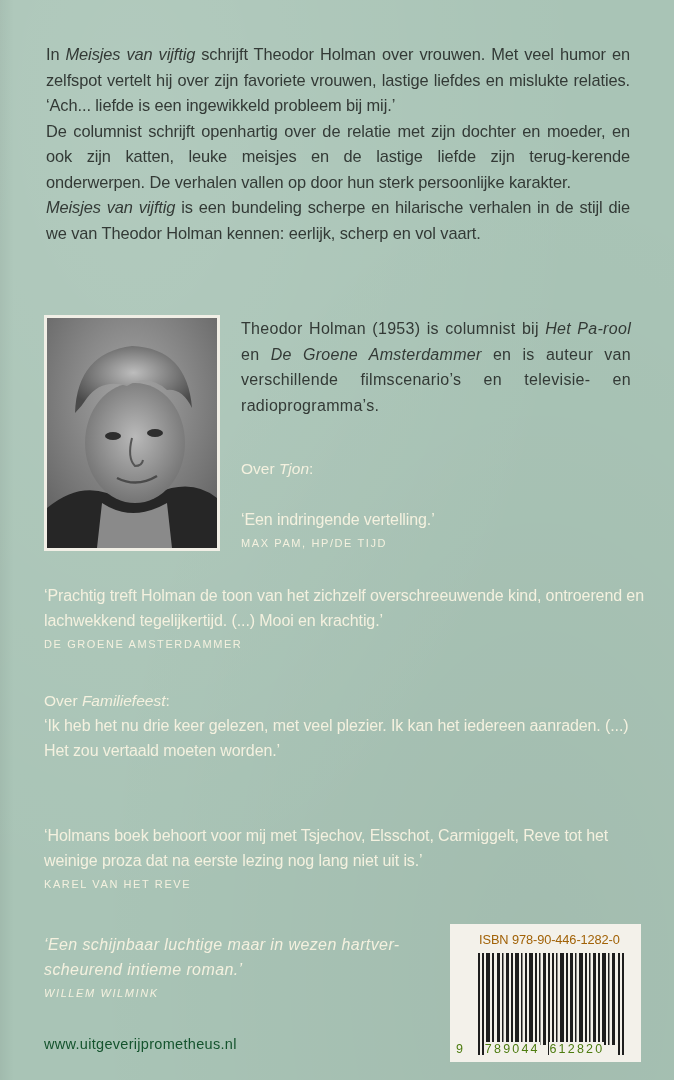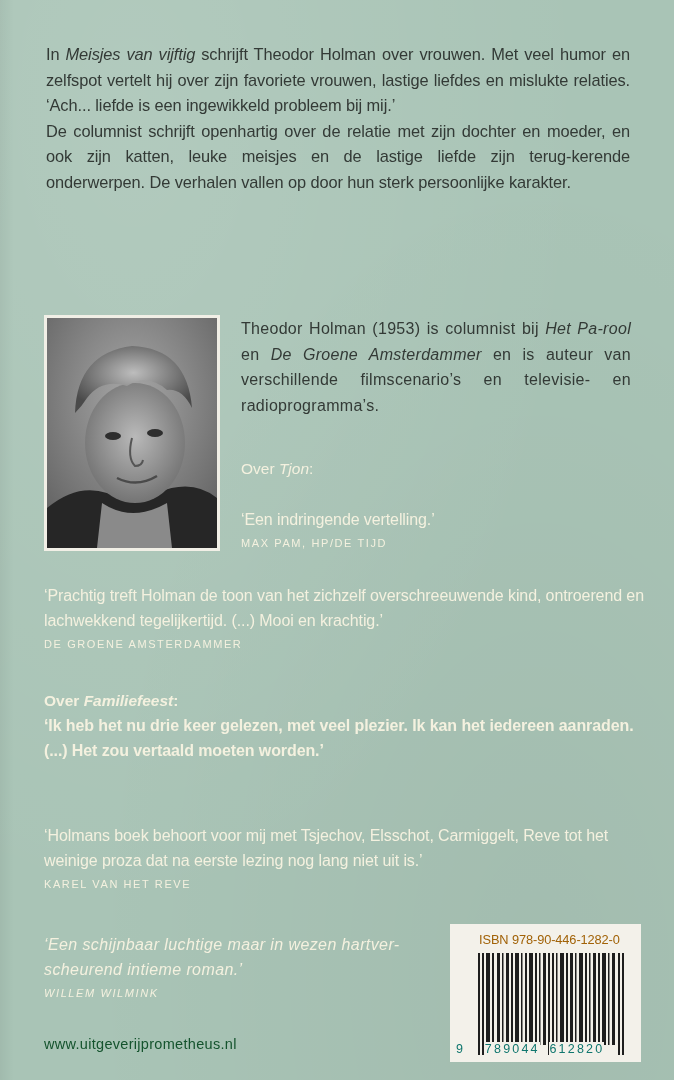--- a/index.html
+++ b/index.html
@@ -58,33 +58,36 @@
       background: #f3f1ea;
     }
     .isbn-text {
       position: absolute; left: 29px; top: 8px;
       font-size: 12.8px; color: #a16207; letter-spacing: -0.1px;
     }
     .bars {
       position: absolute; left: 28px; top: 29px; width: 146px; height: 102px;
     }
     .digits {
-      position: absolute; left: 6px; top: 118px; font-size: 12.5px; color: #0f766e;
+      position: absolute; left: 6px; top: 118px; font-size: 12.5px; color: #4d7c0f;
       letter-spacing: 2.2px; width: 180px;
     }
     .digits span { background: #f3f1ea; }
   </style>
 </head>
 <body>
 
 <div class="abs blurb dark">
   <p class="just">
     <span>In </span><i>Meisjes van vijftig</i><span> schrijft Theodor Holman over vrouwen. Met veel humor en zelfspot vertelt hij over zijn favoriete vrouwen, lastige liefdes en mislukte relaties. ‘Ach... liefde is een ingewikkeld probleem bij mij.’</span>
   </p>
   <p class="just">De columnist schrijft openhartig over de relatie met zijn dochter en moeder, en ook zijn katten, leuke meisjes en de lastige liefde zijn terug-kerende onderwerpen. De verhalen vallen op door hun sterk persoonlijke karakter.</p>
+  <p class="just">
+    <i>Meisjes van vijftig</i><span> is een bundeling scherpe en hilarische verhalen in de stijl die we van Theodor Holman kennen: eerlijk, scherp en vol vaart.</span>
+  </p>
 </div>
 
 <div class="abs photo-frame">
   <div class="photo" title="Black-and-white portrait of Theodor Holman">
     <svg width="170" height="230" viewBox="0 0 170 230">
       <defs>
         <radialGradient id="bg" cx="0.5" cy="0.35" r="0.8">
           <stop offset="0" stop-color="#a8a8a8"></stop>
           <stop offset="1" stop-color="#5a5a5a"></stop>
         </radialGradient>
@@ -120,21 +123,21 @@
   </div>
   <div class="quote" style="margin-top:26px;">‘Een indringende vertelling.’</div>
   <div class="source">Max Pam, HP/De Tijd</div>
 </div>
 
 <div class="abs light" style="left:44px; top:583px; width:600px;">
   <div class="quote">‘Prachtig treft Holman de toon van het zichzelf overschreeuwende kind, ontroerend en lachwekkend tegelijkertijd. (...) Mooi en krachtig.’</div>
   <div class="source">De Groene Amsterdammer</div>
 </div>
 
-<div class="abs light" style="left:44px; top:689px; width:600px;font-weight:bold;">
+<div class="abs light" style="left:44px; top:689px; width:600px;">
   <div class="over">
     <span>Over </span><i>Familiefeest</i><span>:</span>
   </div>
   <div class="quote">‘Ik heb het nu drie keer gelezen, met veel plezier. Ik kan het iedereen aanraden. (...) Het zou vertaald moeten worden.’</div>
 </div>
 
 <div class="abs light" style="left:44px; top:823px; width:600px;">
   <div class="quote">‘Holmans boek behoort voor mij met Tsjechov, Elsschot, Carmiggelt, Reve tot het weinige proza dat na eerste lezing nog lang niet uit is.’</div>
   <div class="source">Karel van het Reve</div>
 </div>

